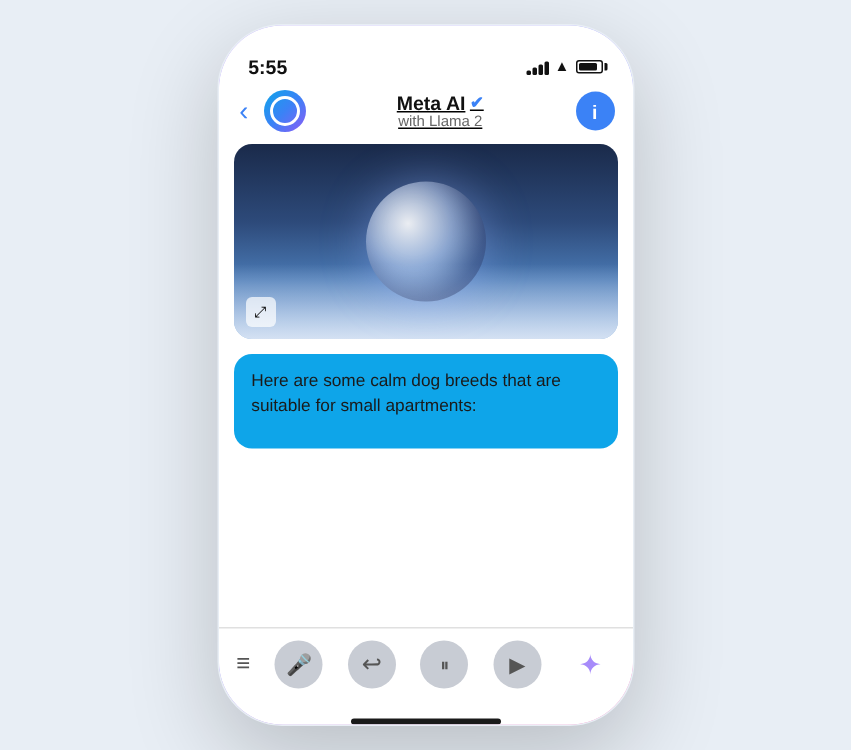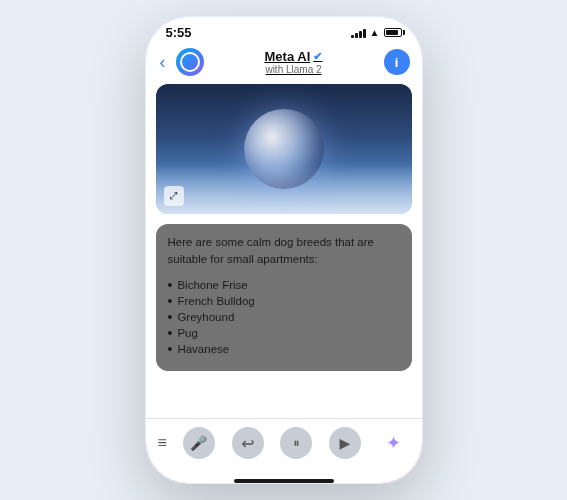--- a/index.html
+++ b/index.html
@@ -43,21 +43,21 @@
       overflow: hidden;
       display: flex;
       flex-direction: column;
     }
 
     
     .status-bar {
       display: flex;
       justify-content: space-between;
       align-items: center;
-      padding: 8px 20px 4px;
+      padding: 20px 20px 4px;
       font-size: 11px;
       font-weight: 600;
       color: #111;
     }
 
     .status-time {
       font-size: 13px;
       font-weight: 700;
     }
 
@@ -252,21 +252,21 @@
       border-radius: 18px 18px 4px 18px;
       padding: 8px 12px;
       max-width: 65%;
       font-size: 13px;
       line-height: 1.4;
       font-weight: 500;
     }
 
     
     .ai-response {
-      background: #737373;
+      background: #0ea5e9;
       border-radius: 12px;
       padding: 10px 12px;
       margin-bottom: 8px;
     }
 
     .ai-response-text {
       font-size: 11.5px;
       color: #1a1a1a;
       line-height: 1.5;
       margin-bottom: 8px;
@@ -380,37 +380,20 @@
 
       <div class="ai-image-container">
         <div class="ai-sphere"></div>
         <div class="clouds-bottom"></div>
         <div class="image-expand-btn">⤢</div>
       </div>
 
 
       <div class="ai-response">
         <div class="ai-response-text">Here are some calm dog breeds that are suitable for small apartments:</div>
-        <ul class="breed-list">
-          <li class="breed-list-item">
-            <span>Bichone Frise</span>
-          </li>
-          <li class="breed-list-item">
-            <span>French Bulldog</span>
-          </li>
-          <li class="breed-list-item">
-            <span>Greyhound</span>
-          </li>
-          <li class="breed-list-item">
-            <span>Pug</span>
-          </li>
-          <li class="breed-list-item">
-            <span>Havanese</span>
-          </li>
-        </ul>
 
       </div>
 
     </div>
 
     <div class="bottom-toolbar">
       <span class="menu-btn">≡</span>
       <div class="toolbar-btn mic">
         <span>🎤</span>
       </div>

